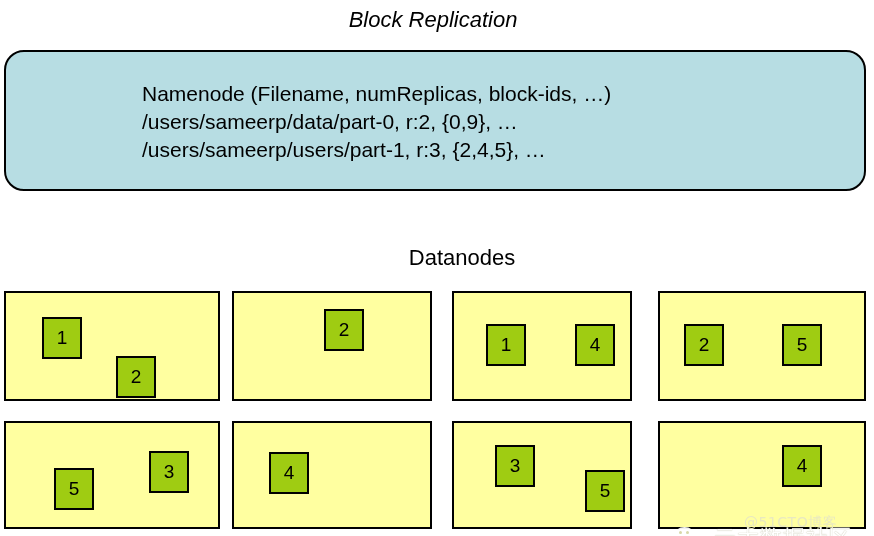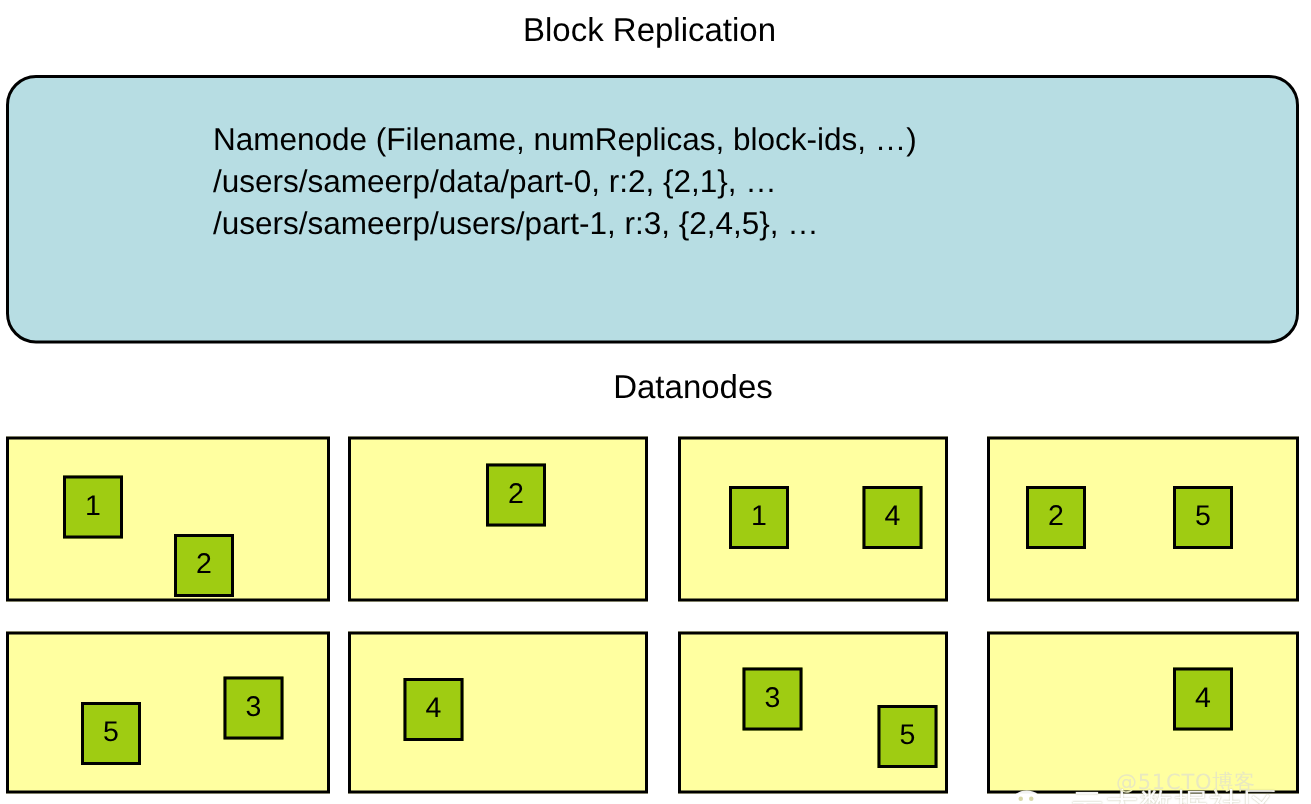--- a/index.html
+++ b/index.html
@@ -20,29 +20,30 @@
   #diagram-title {
     position: absolute;
     left: 0;
     top: 7px;
     width: 866px;
     text-align: center;
     font-size: 22px;
     line-height: 26px;
     color: #000000;
     letter-spacing: 0px;
+    font-style: italic;
   }
 
   
   #namenode-box {
     position: absolute;
     left: 4px;
     top: 50px;
     width: 862px;
-    height: 179px;
+    height: 141px;
     box-sizing: border-box;
     background: #b7dde3;
     border: 2px solid #000000;
     border-radius: 20px;
   }
   #namenode-lines {
     position: absolute;
     left: 136px;
     top: 28px;
     font-size: 21px;
@@ -142,21 +143,21 @@
   }
 </style>
 </head>
 <body>
 
 <div id="diagram-title">Block Replication</div>
 
 <div id="namenode-box">
   <div id="namenode-lines">
     <div>Namenode (Filename, numReplicas, block-ids, …)</div>
-    <div>/users/sameerp/data/part-0, r:2, {2,1}, …</div>
+    <div>/users/sameerp/data/part-0, r:2, {0,9}, …</div>
     <div>/users/sameerp/users/part-1, r:3, {2,4,5}, …</div>
   </div>
 </div>
 
 <div id="datanodes-title">Datanodes</div>
 
 <div id="datanode-container">
     <div class="datanode" style="left: 4px; top: 291px; width: 216px; height: 110px;">
       <div class="block" style="left: 36px; top: 24px;">1</div>
       <div class="block" style="left: 110px; top: 63px;">2</div>

